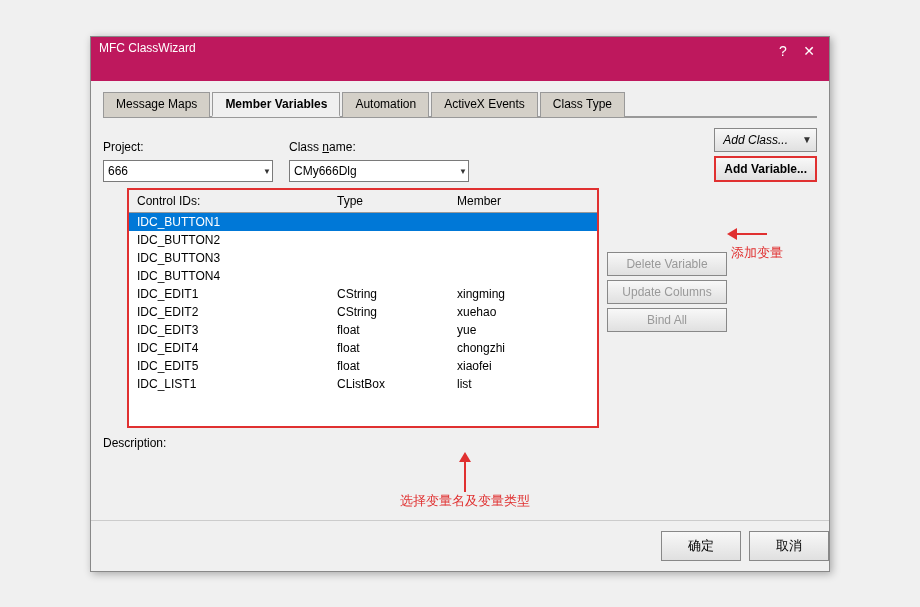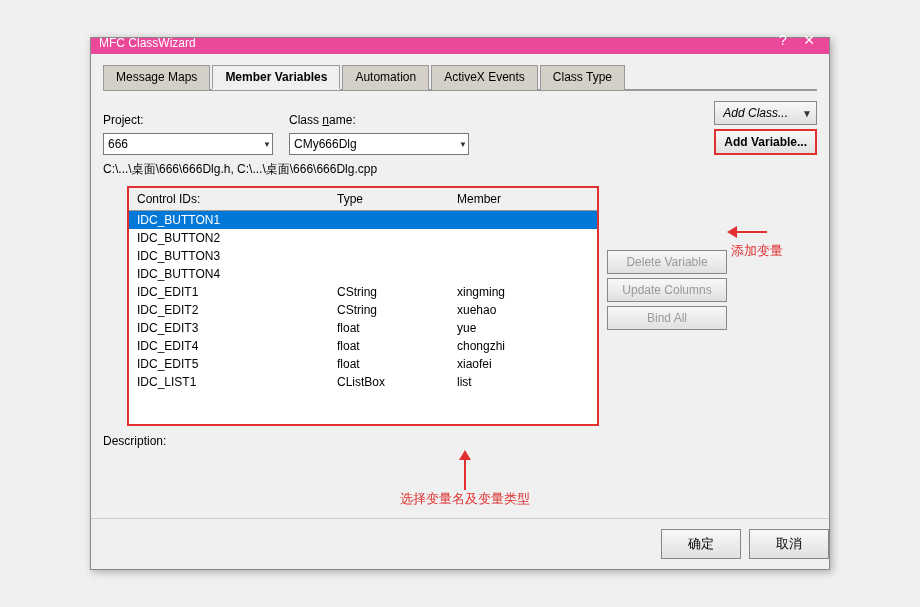--- a/index.html
+++ b/index.html
@@ -15,27 +15,27 @@
       overflow: hidden;
     }
     .window {
       width: 740px;
       background: #f0f0f0;
       border: 1px solid #888;
       box-shadow: 2px 2px 8px rgba(0,0,0,0.3);
       position: relative;
     }
     .title-bar {
-      background: #ec4899;
+      background: #be185d;
       color: white;
       padding: 4px 8px;
       display: flex;
-      align-items: flex-end;
+      align-items: flex-start;
       justify-content: space-between;
-      height: 16px;
+      height: 44px;
     }
     .title-bar-left {
       display: flex;
       align-items: center;
       gap: 6px;
       font-size: 12px;
     }
     .title-bar-right {
       display: flex;
       gap: 2px;
@@ -326,21 +326,20 @@
       </div>
       <div style="display:flex; flex-direction:column; gap:4px; align-items:stretch;">
         <button class="btn add-class">
           <span>Add Class...</span>
           <span class="btn-arrow">▼</span>
         </button>
         <button class="btn add-variable">Add Variable...</button>
       </div>
     </div>
 
-    <div class="file-path">C:\...\桌面\666\666Dlg.h, C:\...\桌面\666\666Dlg.cpp</div>
 
     <div class="outer-layout">
       <div style="flex:1;">
 
         <div class="main-area">
           <div class="table-container">
             <div class="table-header">
               <div class="col-header">Control IDs:</div>
               <div class="col-header">Type</div>
               <div class="col-header">Member</div>

